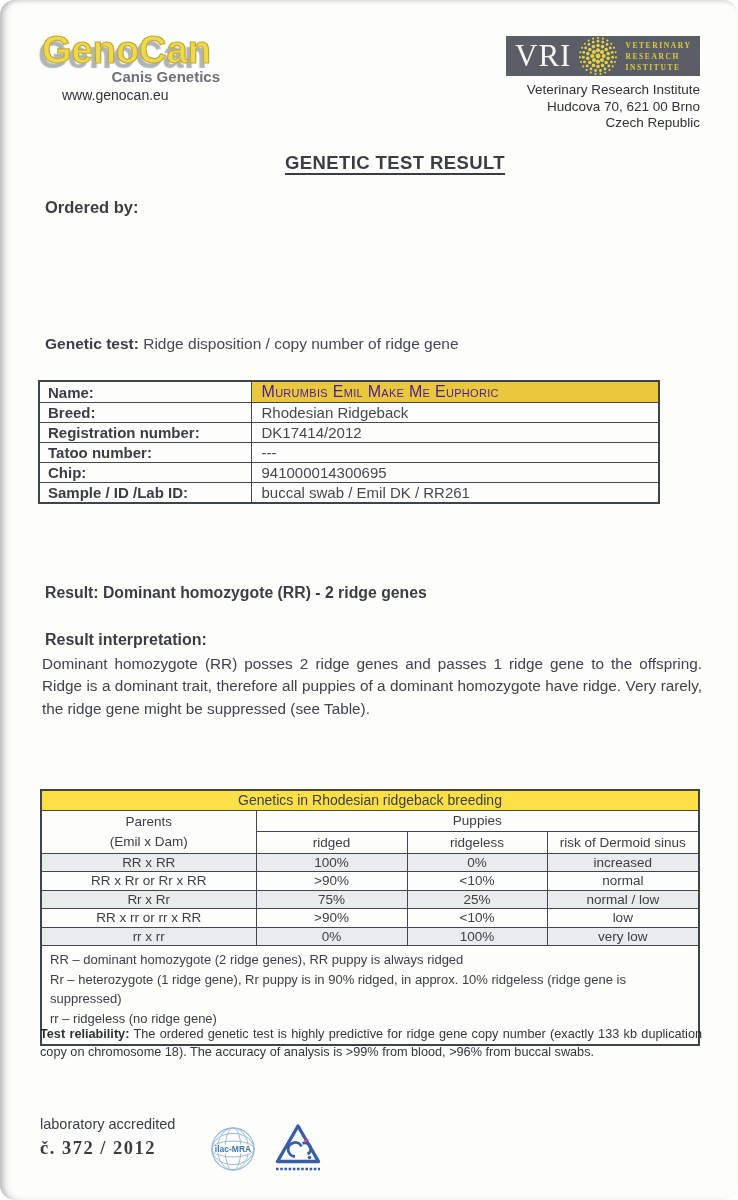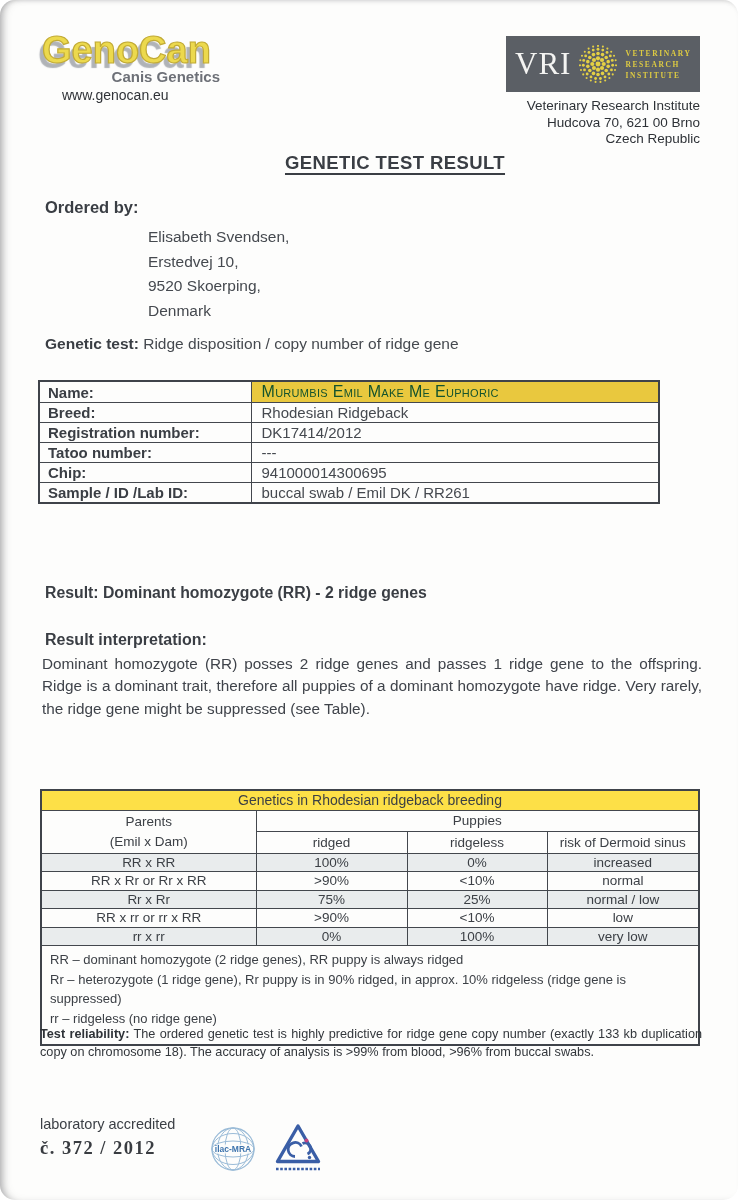--- a/index.html
+++ b/index.html
@@ -18,21 +18,21 @@
     font-size:38px; font-weight:bold; letter-spacing:0px; color:#ecd94d;
     -webkit-text-stroke:1.2px #c2ab36;
     text-shadow:-4px 5px 1px rgba(150,154,160,.75);
     line-height:40px;
   }
   .genocan-sub { text-align:right; font-size:15px; font-weight:bold; color:#6d7077; margin-top:-2px; padding-right:2px; }
   .genocan-url { font-size:14px; color:#303338; margin-top:2px; padding-left:20px; }
 
   .vri-block { position:absolute; top:36px; right:38px; width:194px; }
   .vri-box {
-    width:194px; height:56px; background:#5b5f65; display:flex; align-items:center;
+    width:194px; height:40px; background:#5b5f65; display:flex; align-items:center;
     padding:16px 9px; gap:8px;
   }
   .vri-abbr { font-family:"Liberation Serif", serif; font-size:31px; color:#f4f4f2; letter-spacing:1px; line-height:30px; }
   .vri-sun { width:38px; height:38px; flex:0 0 auto; }
   .vri-inst { display:flex; flex-direction:column; gap:2px; }
   .vri-inst span { font-family:"Liberation Serif", serif; font-size:7.5px; font-weight:bold; letter-spacing:1.6px; color:#decb42; white-space:nowrap; }
   .vri-address { margin-top:6px; text-align:right; font-size:13.5px; line-height:16.5px; color:#2e3237; }
 
   
   .doc-title {
@@ -48,21 +48,21 @@
   
   .genetic-test { position:absolute; top:335px; left:45px; font-size:15.5px; color:#45494f; }
   .genetic-test b { color:#3a3e44; }
 
   
   .info-table { position:absolute; top:380px; left:38px; width:622px; border-collapse:collapse; table-layout:fixed; }
   .info-table td { border:1.6px solid #43474d; height:20px; font-size:15px; vertical-align:middle; padding:1px 0; }
   .info-table { border:2.5px solid #3f434a; }
   .info-table td.lbl { width:212px; font-weight:bold; padding-left:8px; color:#3a3e44; }
   .info-table td.val { padding-left:10px; color:#45494f; }
-  .info-table td.val.hl { background:#e9c83e; font-variant:small-caps; font-size:16px; letter-spacing:.3px; color:#14532d; }
+  .info-table td.val.hl { background:#e9c83e; font-variant:small-caps; font-size:16px; letter-spacing:.3px; color:#4c1d95; }
 
   
   .result-line { position:absolute; top:584px; left:45px; font-size:15.8px; font-weight:bold; color:#3a3e44; }
   .interp-label { position:absolute; top:631px; left:45px; font-size:16px; font-weight:bold; color:#3a3e44; }
   .interp-text { position:absolute; top:653px; left:42px; width:660px; font-size:15.3px; line-height:22.3px; text-align:justify; color:#3f434a; }
   .authorised { position:absolute; top:741px; left:45px; font-size:15.8px; color:#45494f; }
   .authorised b { color:#3a3e44; }
 
   
   .gen-table { position:absolute; top:789px; left:40px; width:658px; border-collapse:collapse; table-layout:fixed; font-size:13.5px; border:2.5px solid #3f434a; }
@@ -178,26 +178,20 @@
     <div class="vri-address">
       <div>Veterinary Research Institute</div>
       <div>Hudcova 70, 621 00 Brno</div>
       <div>Czech Republic</div>
     </div>
   </div>
 
   <div class="doc-title">GENETIC TEST RESULT</div>
 
   <div class="ordered-label">Ordered by:</div>
-  <div class="ordered-address">
-    <div>Elisabeth Svendsen,</div>
-    <div>Erstedvej 10,</div>
-    <div>9520 Skoerping,</div>
-    <div>Denmark</div>
-  </div>
 
   <div class="genetic-test">
     <b>Genetic test:</b>
     <span>Ridge disposition / copy number of ridge gene</span>
   </div>
 
   <table class="info-table">
     <tbody>
         <tr>
       <td class="lbl">Name:</td>

